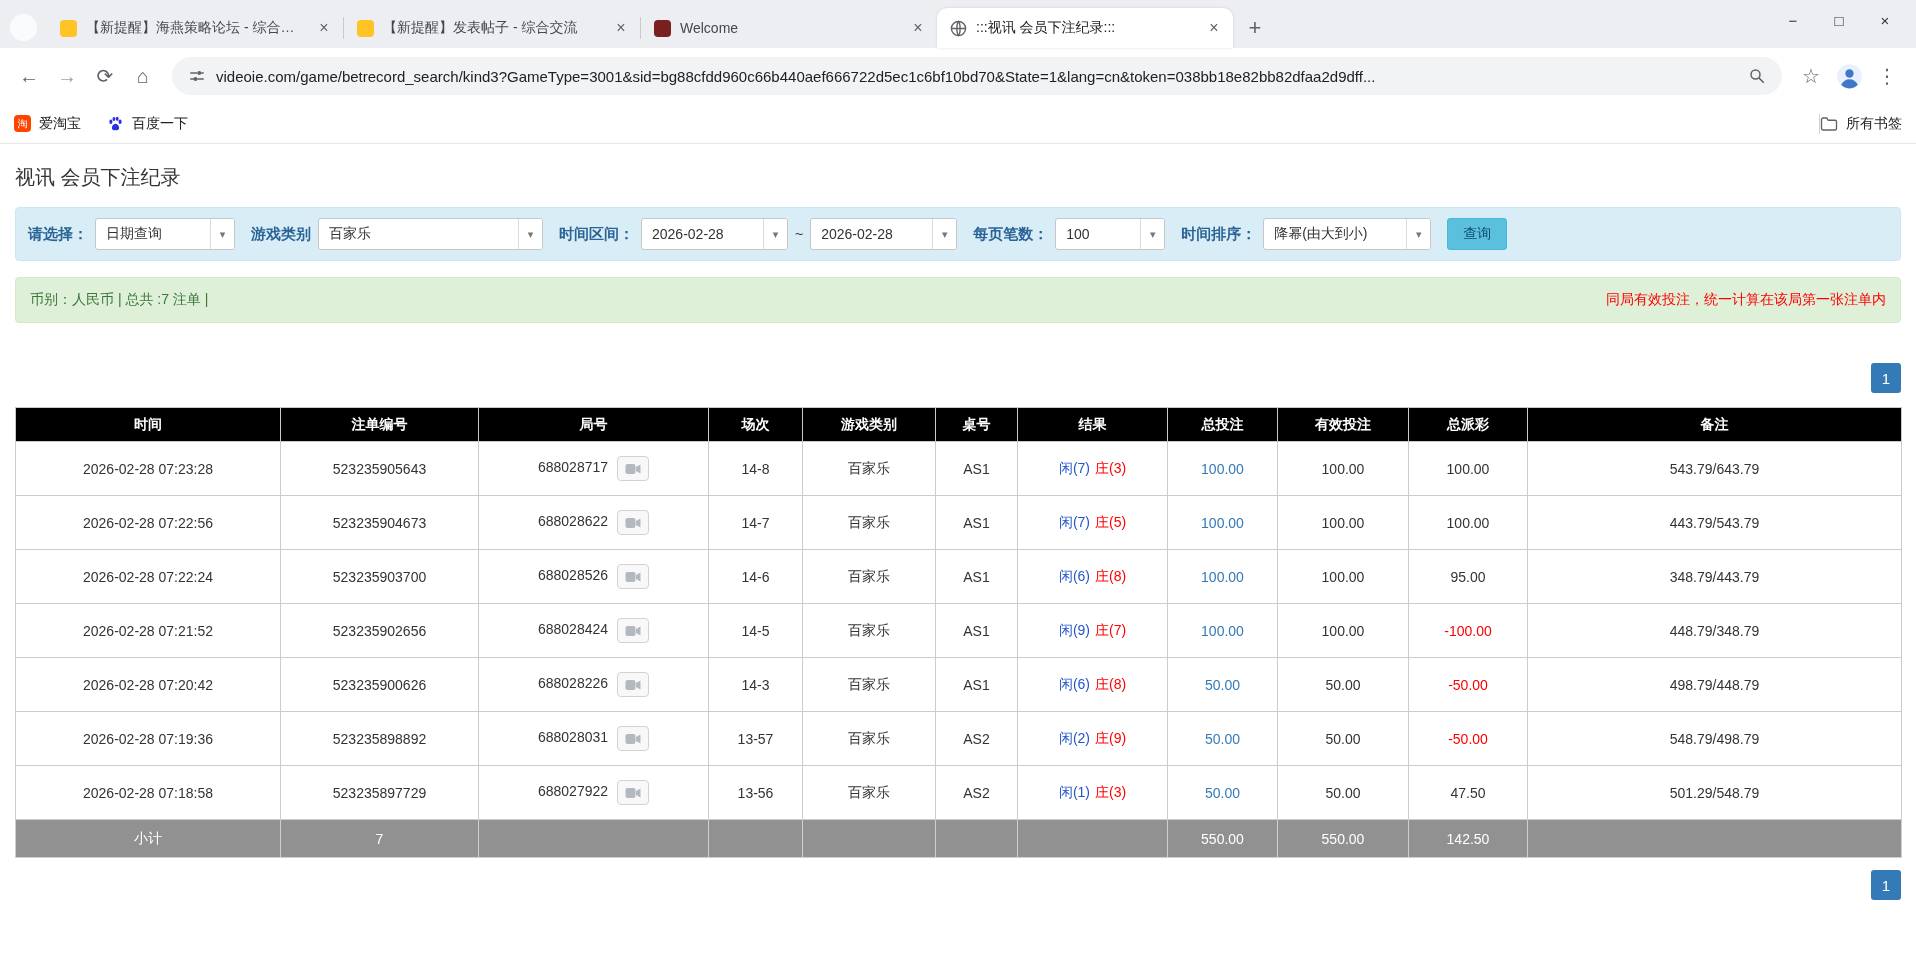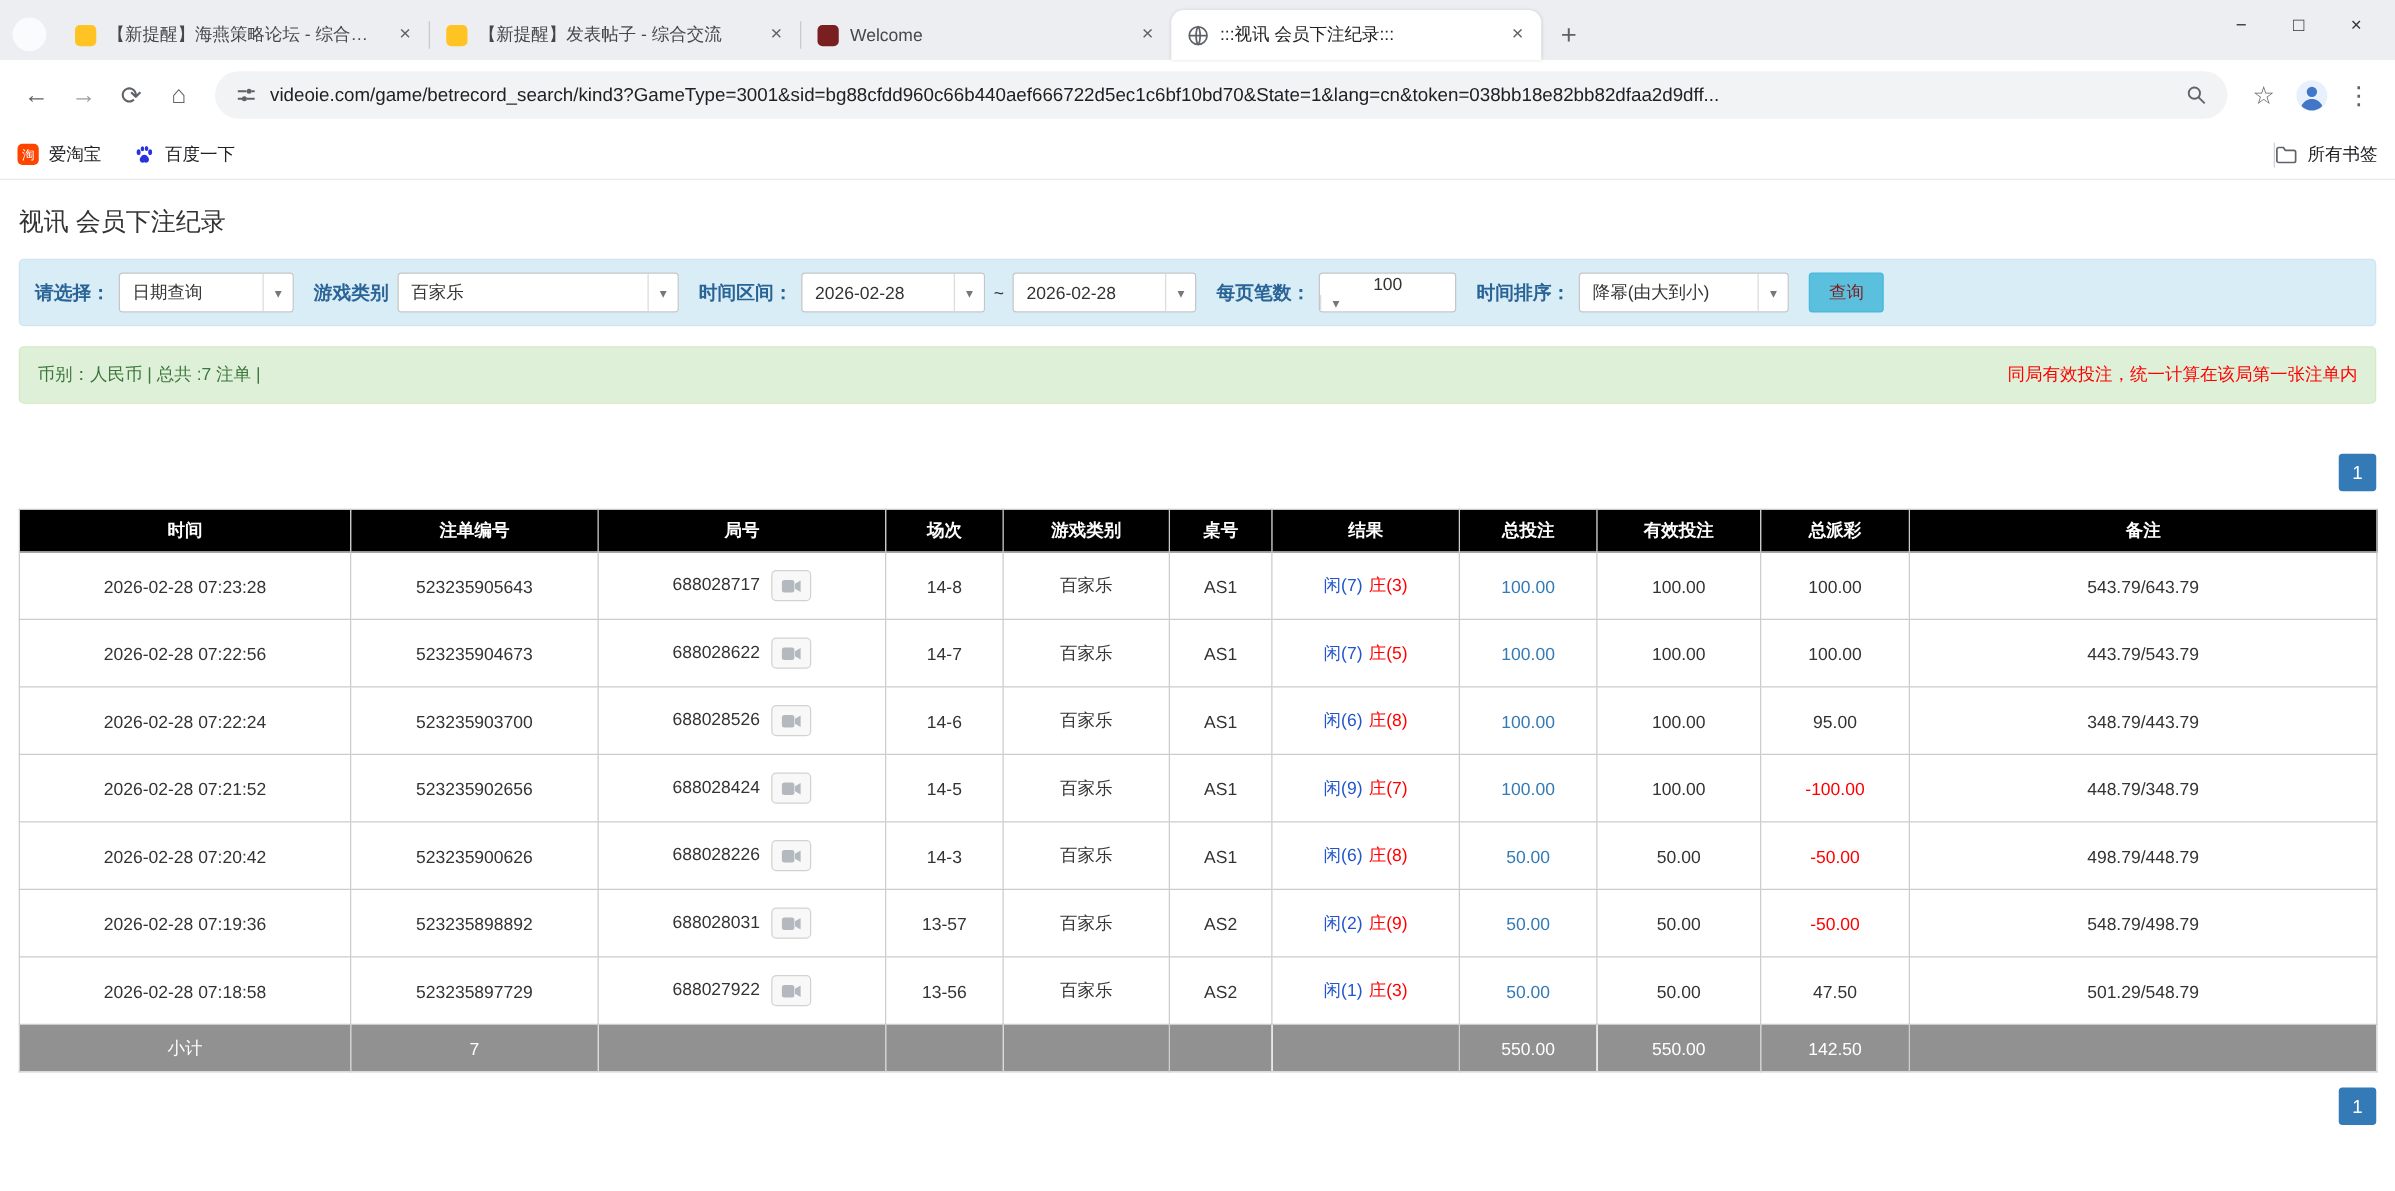--- a/index.html
+++ b/index.html
@@ -39,23 +39,23 @@
   
   .page { padding: 0 15px; }
   .page-title { font-size: 20px; font-weight: 500; color: #333; margin: 20px 0 16px; }
 
   .filter-bar { background: #d9edf7; border: 1px solid #cde4f1; border-radius: 4px; padding: 10px 12px; display: flex; align-items: center; gap: 16px; }
   .fgroup { display: flex; align-items: center; gap: 7px; }
   .filter-label { color: #2a6496; font-weight: bold; font-size: 15px; white-space: nowrap; }
   .combo { background: #fff; border: 1px solid #c6c6c6; border-radius: 3px; height: 32px; display: flex; align-items: center; overflow: hidden; }
   .combo .val { padding: 0 10px; font-size: 14px; color: #333; flex: 1; white-space: nowrap; overflow: hidden; }
   .combo .arrow { width: 24px; align-self: stretch; border-left: 1px solid #dcdcdc; display: flex; align-items: center; justify-content: center; color: #777; font-size: 11px; flex: none; background: #fff; }
-  .w140 { width: 140px; } .w225 { width: 225px; } .w147 { width: 147px; } .w110 { width: 110px; flex-direction: column; } .w168 { width: 168px; }
+  .w140 { width: 140px; } .w225 { width: 225px; } .w147 { width: 147px; } .w110 { width: 110px; } .w168 { width: 168px; }
   .tilde { font-size: 14px; color: #333; }
-  .search-btn { background: #5bc0de; border: 1px solid #46b8da; color: #7f1d1d; height: 32px; padding: 0 15px; font-size: 14px; border-radius: 3px; display: flex; align-items: center; }
+  .search-btn { background: #5bc0de; border: 1px solid #46b8da; color: #0c4a6e; height: 32px; padding: 0 15px; font-size: 14px; border-radius: 3px; display: flex; align-items: center; }
 
   .summary-bar { margin-top: 16px; background: #dff0d8; border: 1px solid #d6e9c6; border-radius: 4px; padding: 13px 14px; display: flex; justify-content: space-between; align-items: center; font-size: 14px; }
   .summary-left { color: #3c763d; }
   .summary-right { color: var(--neg, #ff0000); }
 
   .pager { display: flex; justify-content: flex-end; }
   .pager.top { margin-top: 40px; margin-bottom: 14px; }
   .pager.bottom { margin-top: 12px; }
   .page-btn { min-width: 30px; height: 30px; background: var(--accent, #337ab7); color: #fff; display: flex; align-items: center; justify-content: center; font-size: 15px; border-radius: 3px; }
 

